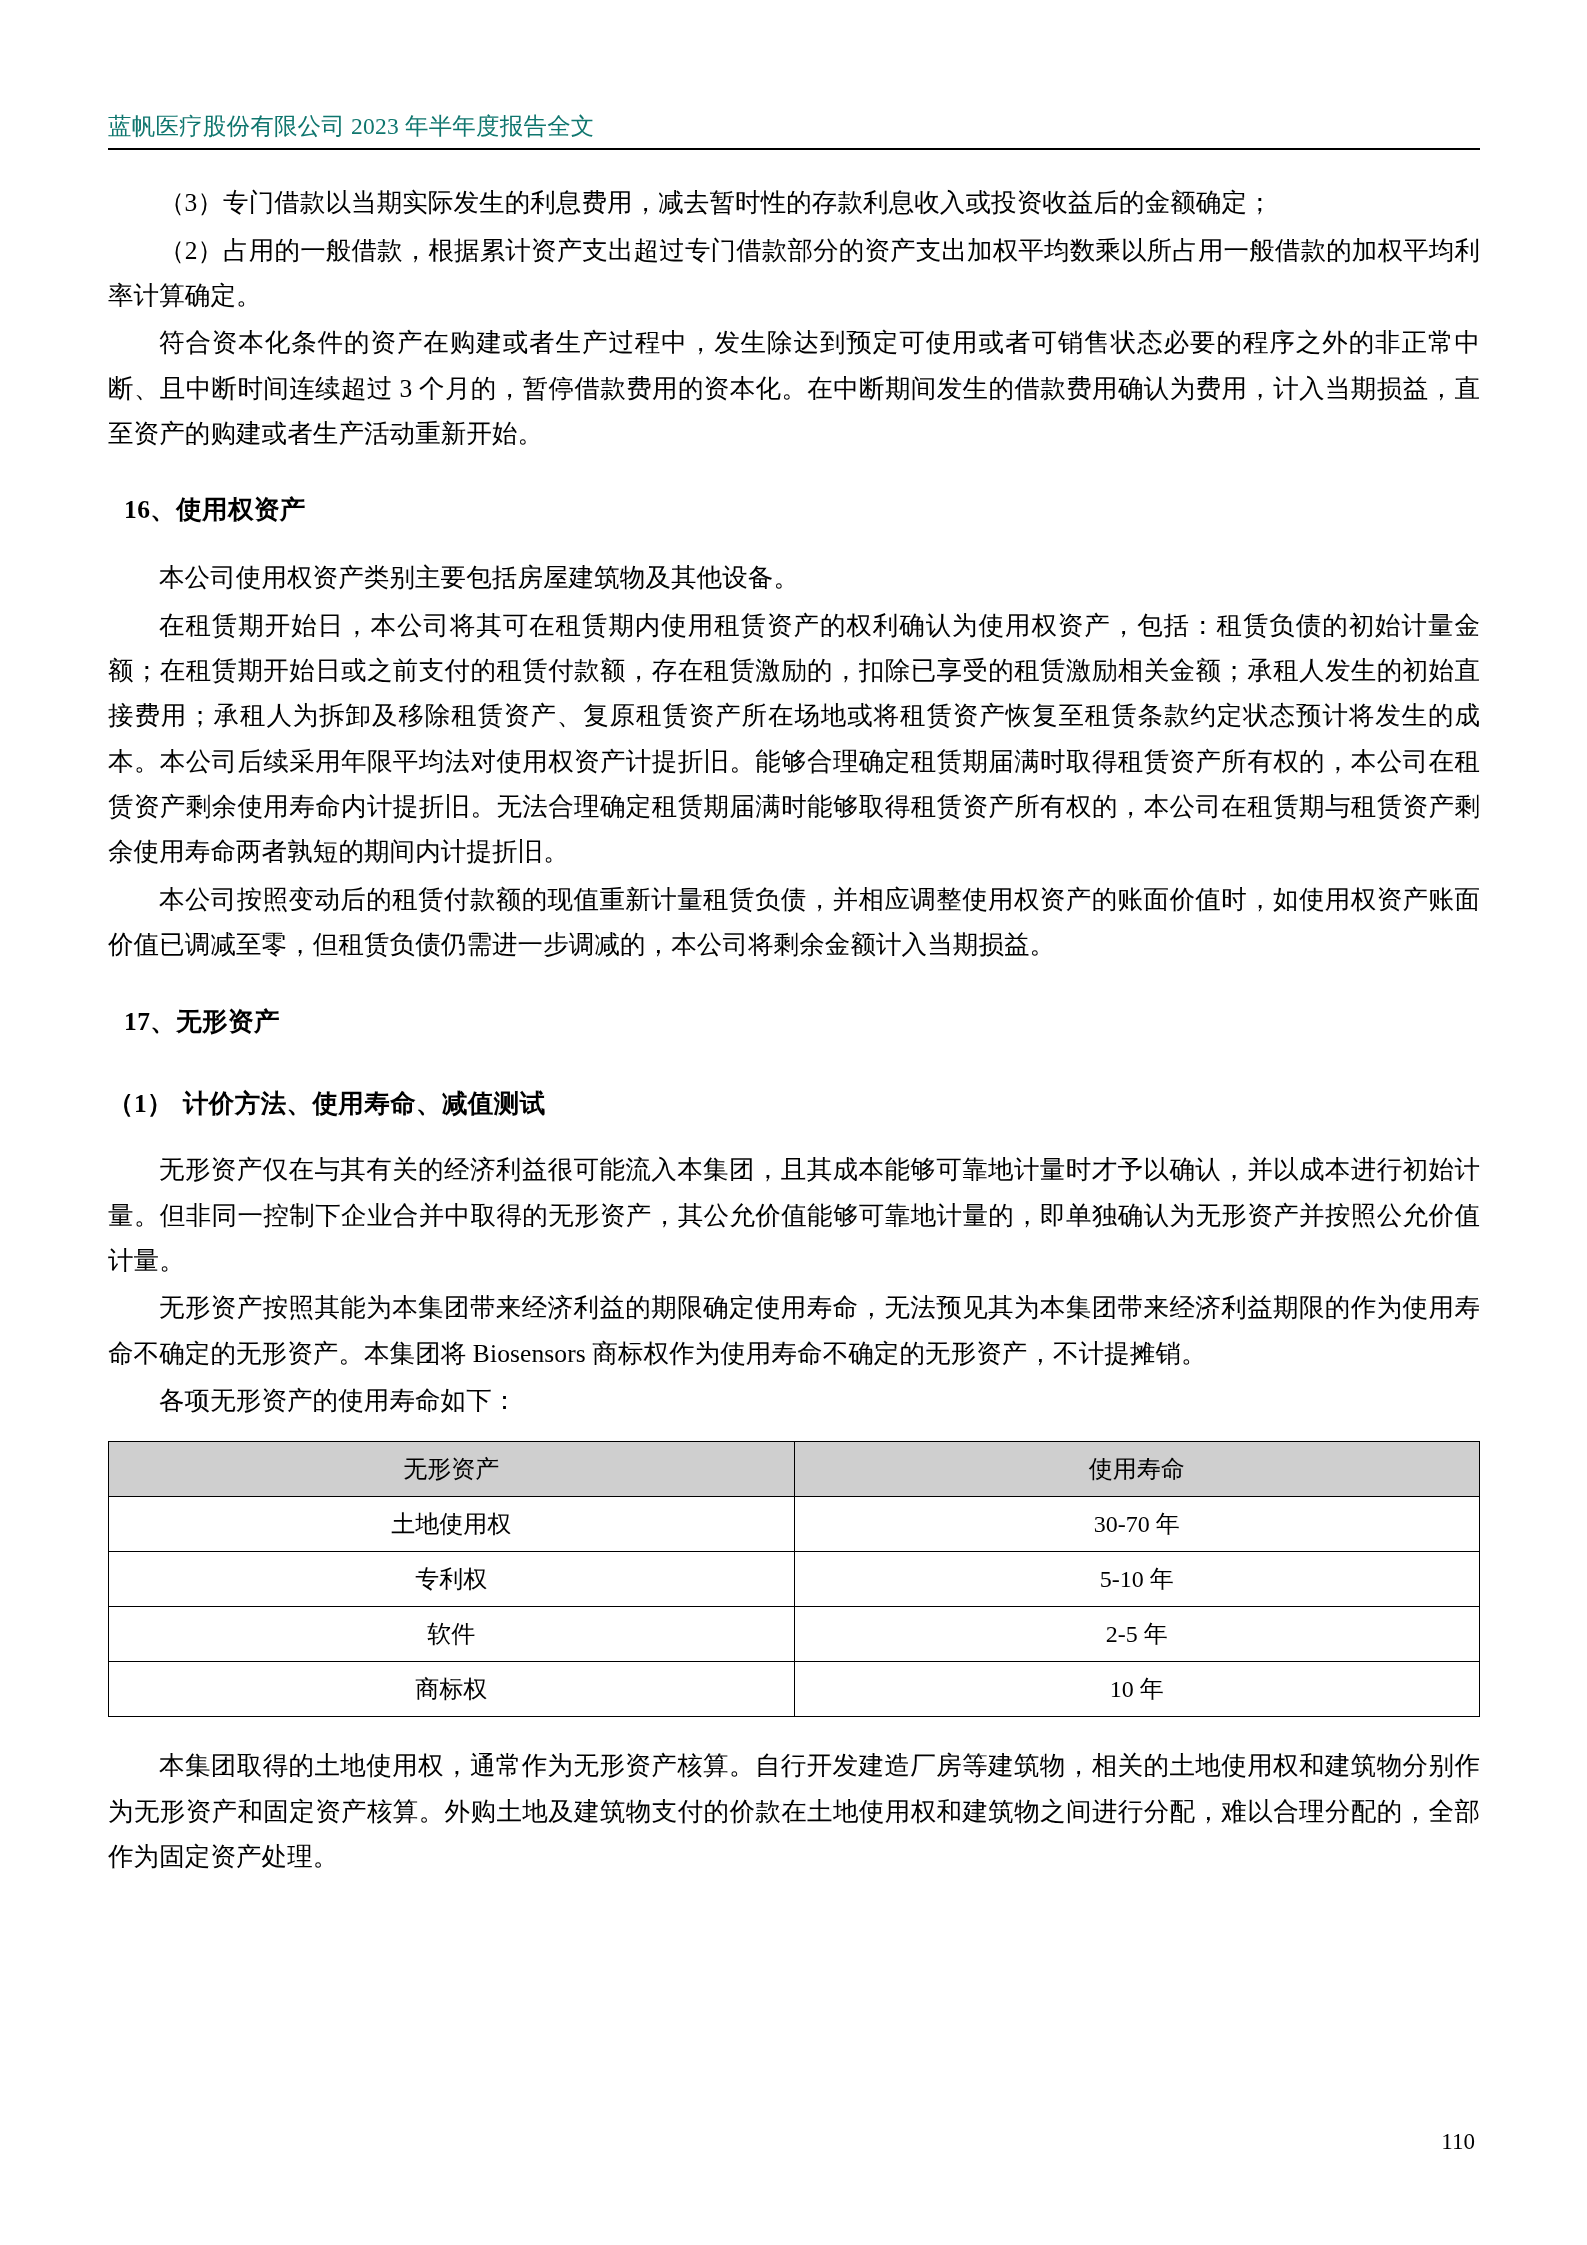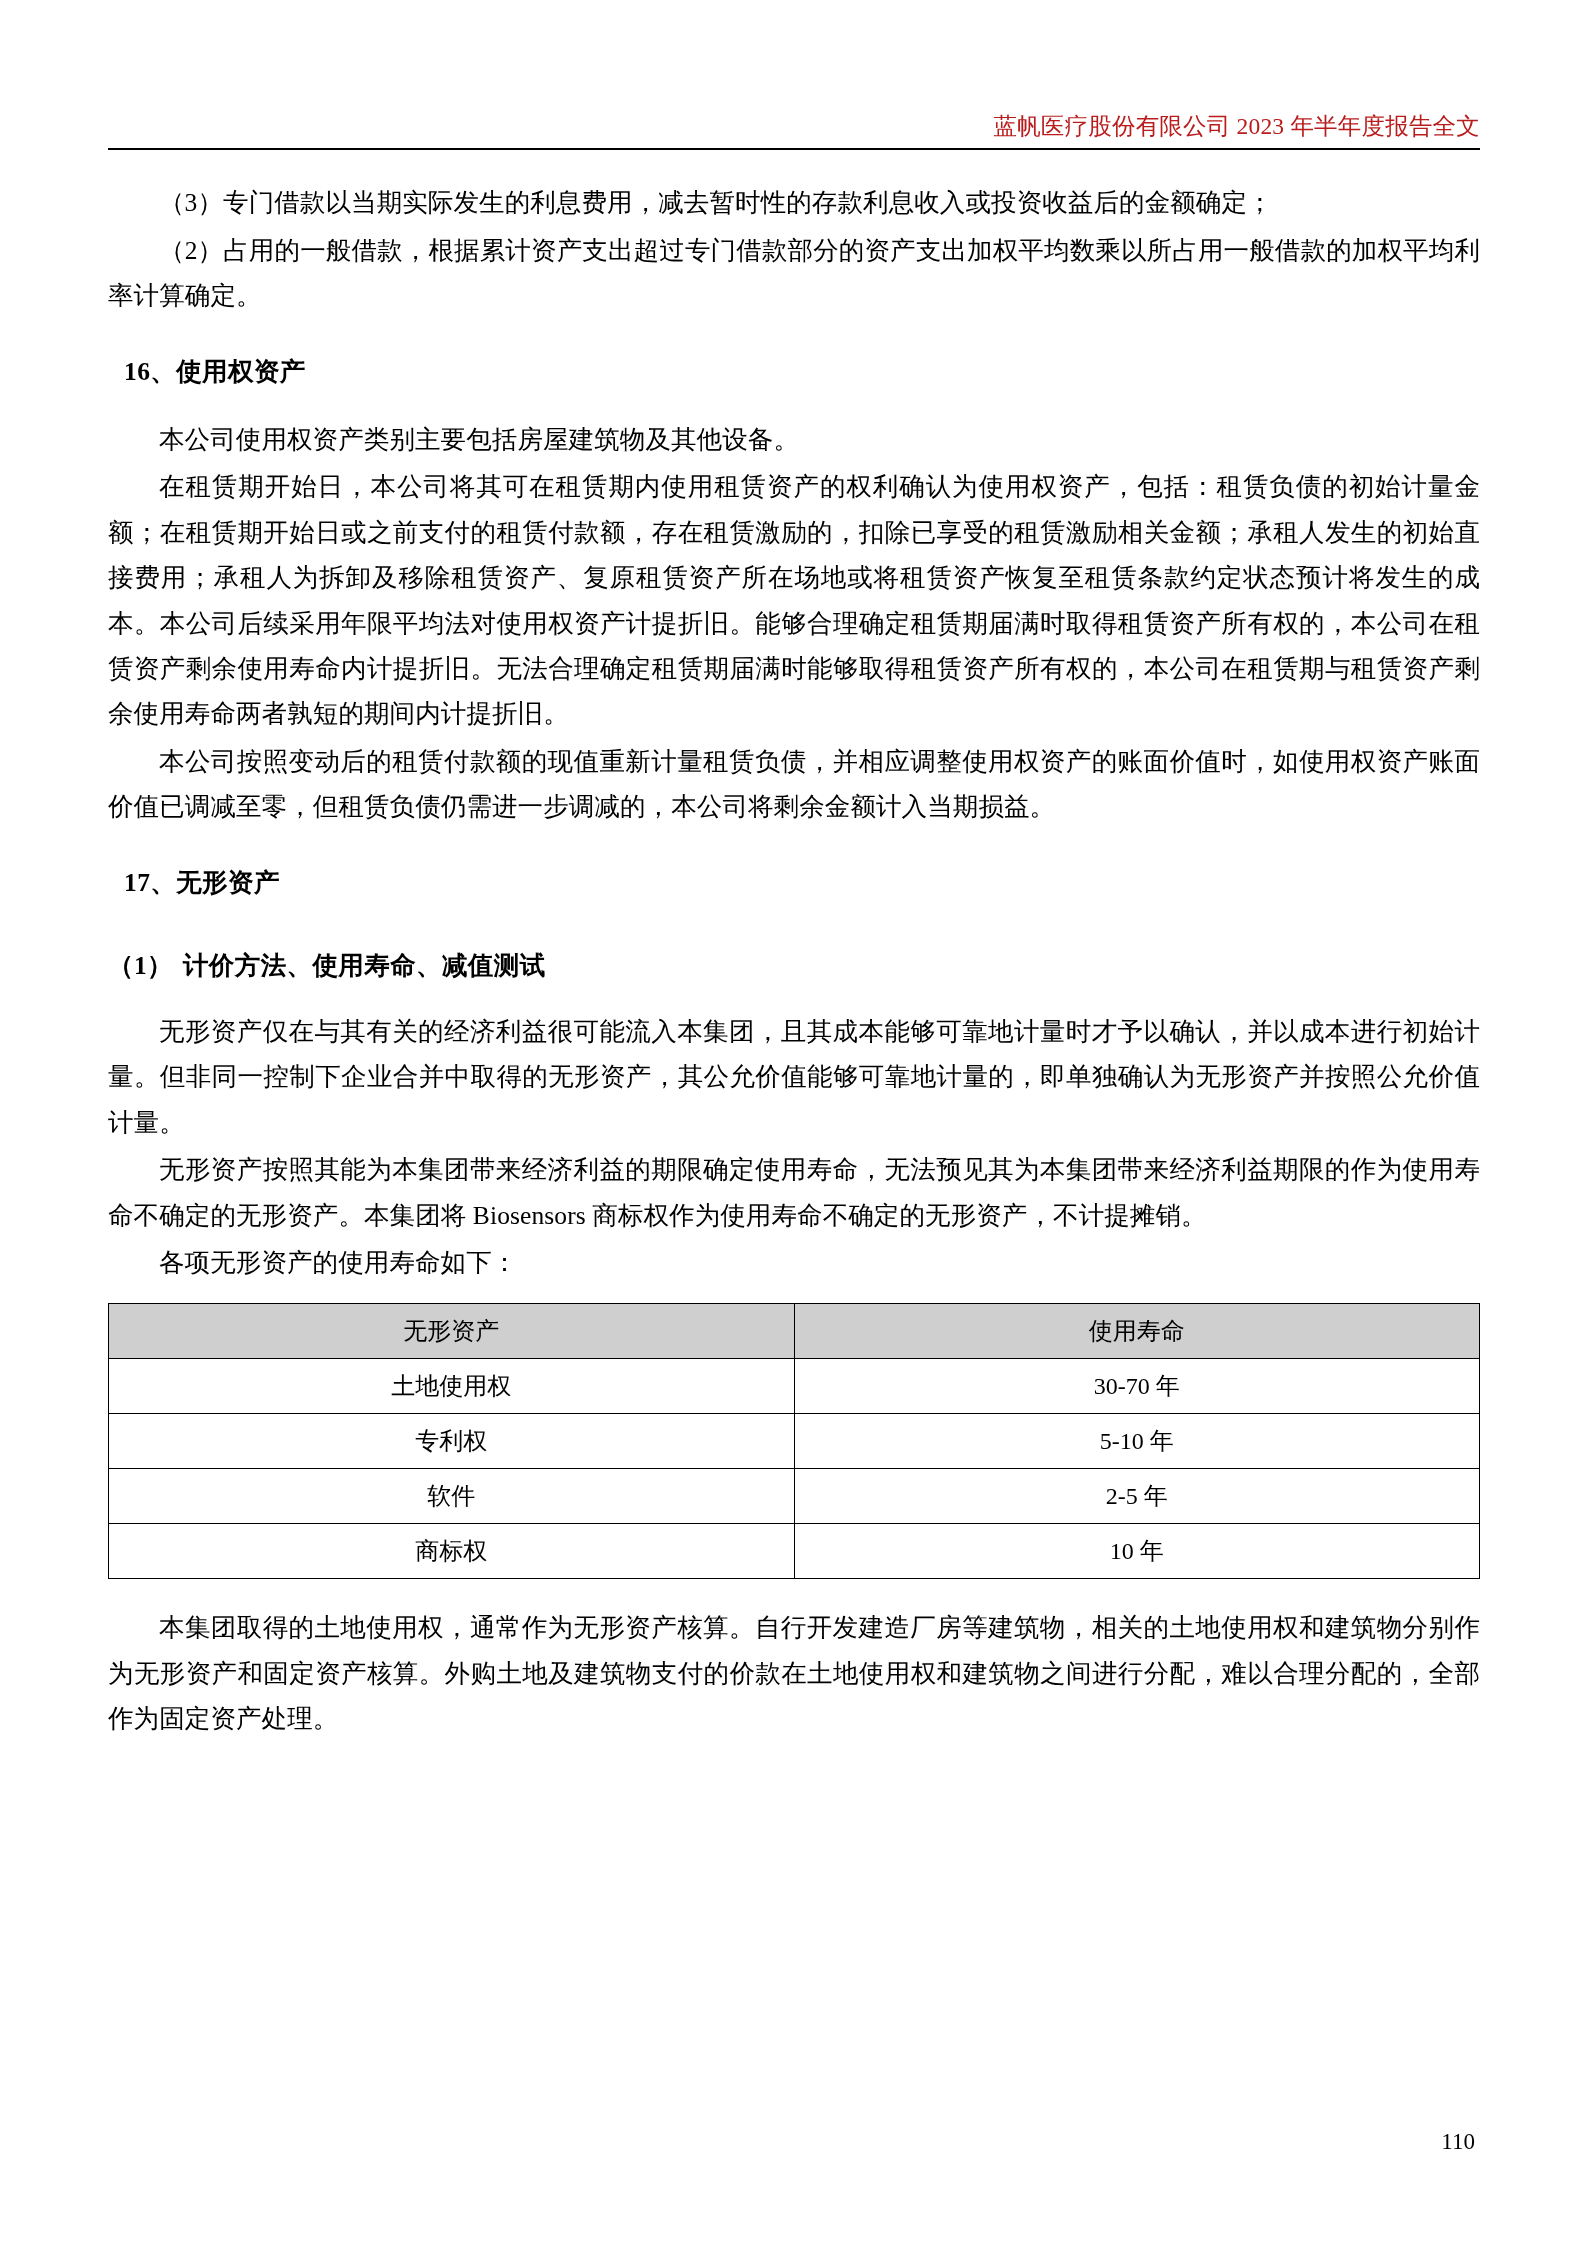--- a/index.html
+++ b/index.html
@@ -20,26 +20,26 @@
     overflow: hidden;
   }
   .content {
     position: absolute;
     left: 108px;
     top: 112px;
     width: 1372px;
   }
   
   .page-header {
-    text-align: right;
+    text-align: left;
     font-size: 23.5px;
     line-height: 1.2;
     letter-spacing: 0.2px;
     padding-bottom: 8px;
-    color: #b91c1c;
+    color: #0f766e;
   }
   .header-rule {
     border: none;
     border-top: 2.4px solid #000;
     margin: 0 0 0 0;
     height: 0;
   }
   
   .body-area {
     padding-top: 30px;
@@ -112,20 +112,21 @@
 
     <div class="page-header">蓝帆医疗股份有限公司 2023 年半年度报告全文</div>
     <hr class="header-rule">
 
     <div class="body-area">
 
       <p class="para">（3）专门借款以当期实际发生的利息费用，减去暂时性的存款利息收入或投资收益后的金额确定；</p>
 
       <p class="para">（2）占用的一般借款，根据累计资产支出超过专门借款部分的资产支出加权平均数乘以所占用一般借款的加权平均利率计算确定。</p>
 
+      <p class="para">符合资本化条件的资产在购建或者生产过程中，发生除达到预定可使用或者可销售状态必要的程序之外的非正常中断、且中断时间连续超过 3 个月的，暂停借款费用的资本化。在中断期间发生的借款费用确认为费用，计入当期损益，直至资产的购建或者生产活动重新开始。</p>
 
       <h2 class="sec-heading">16、使用权资产</h2>
 
       <p class="para">本公司使用权资产类别主要包括房屋建筑物及其他设备。</p>
 
       <p class="para">在租赁期开始日，本公司将其可在租赁期内使用租赁资产的权利确认为使用权资产，包括：租赁负债的初始计量金额；在租赁期开始日或之前支付的租赁付款额，存在租赁激励的，扣除已享受的租赁激励相关金额；承租人发生的初始直接费用；承租人为拆卸及移除租赁资产、复原租赁资产所在场地或将租赁资产恢复至租赁条款约定状态预计将发生的成本。本公司后续采用年限平均法对使用权资产计提折旧。能够合理确定租赁期届满时取得租赁资产所有权的，本公司在租赁资产剩余使用寿命内计提折旧。无法合理确定租赁期届满时能够取得租赁资产所有权的，本公司在租赁期与租赁资产剩余使用寿命两者孰短的期间内计提折旧。</p>
 
       <p class="para">本公司按照变动后的租赁付款额的现值重新计量租赁负债，并相应调整使用权资产的账面价值时，如使用权资产账面价值已调减至零，但租赁负债仍需进一步调减的，本公司将剩余金额计入当期损益。</p>
 
       <h2 class="sec-heading">17、无形资产</h2>

